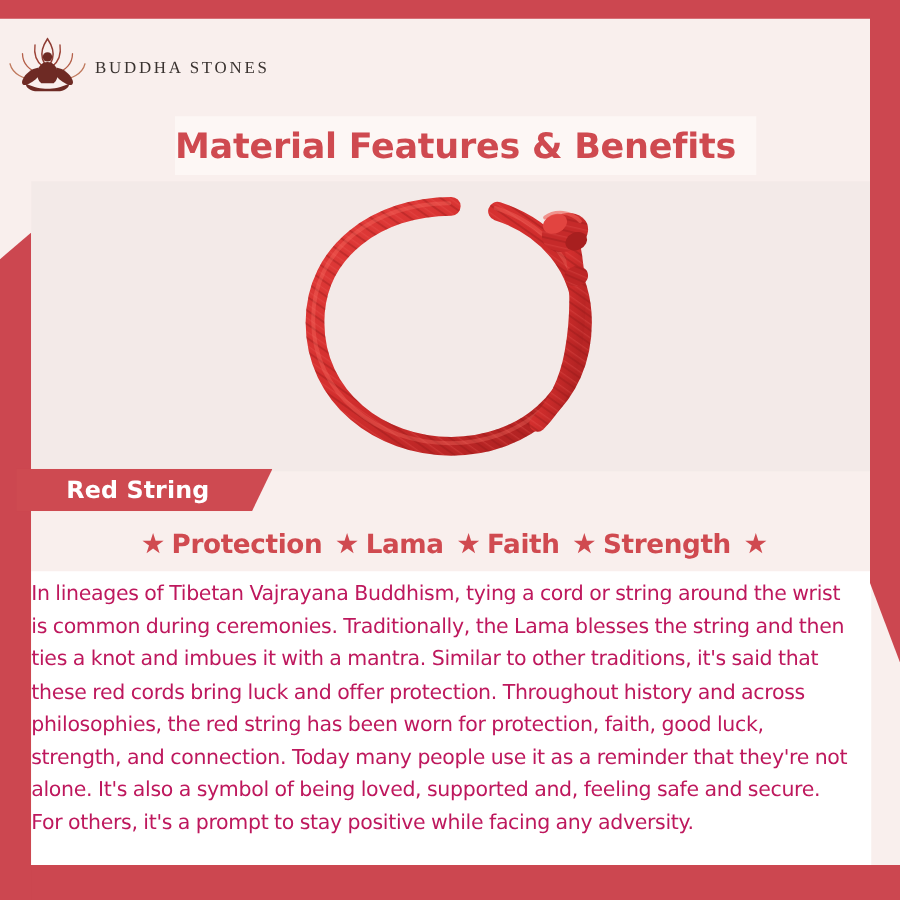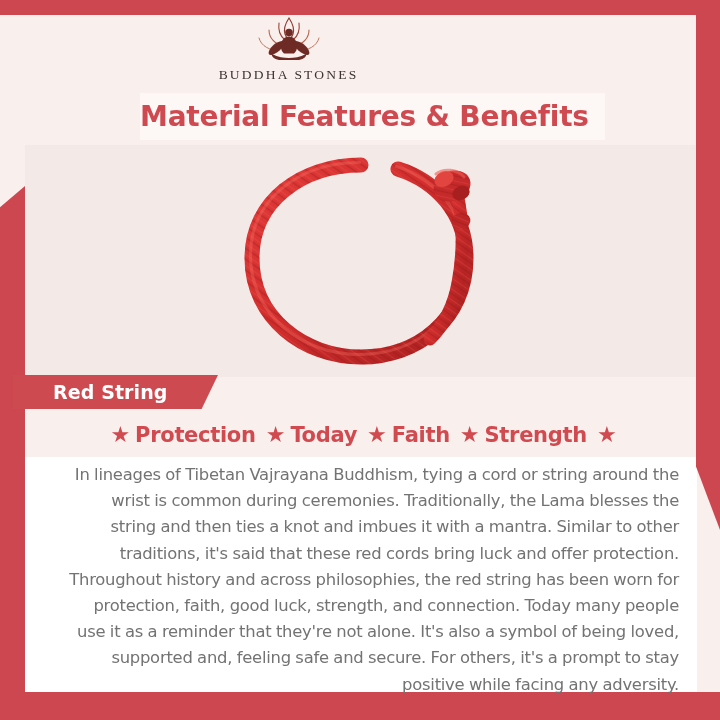--- a/index.html
+++ b/index.html
@@ -56,21 +56,21 @@
     background: #cc4750;
     z-index: 2;
   }
 
   
   .logo-wrap {
     position: absolute;
     left: 0; top: 15px;
     width: 577px; height: 76px;
     display: flex;
-    flex-direction: column;
+    flex-direction: row;
     align-items: center;
     justify-content: flex-start;
     z-index: 6;
   }
   .logo-mark { width: 76px; height: 50px; display: block; }
   .logo-text {
     font-family: "Liberation Serif", serif;
     font-size: 13.5px;
     letter-spacing: 2.2px;
     color: #3a3330;
@@ -173,25 +173,24 @@
     left: 25px; top: 457px;
     width: 672px; height: 235px;
     background: #ffffff;
     z-index: 3;
     padding: 5px 18px 0 0;
   }
   .copy-panel p {
     font-family: "DejaVu Sans", sans-serif;
     font-size: 16.4px;
     line-height: 26.2px;
-    color: #737373;
-    text-align: right;
+    color: #be185d;
+    text-align: left;
     letter-spacing: -0.25px;
     word-spacing: -0.4px;
-    margin-left: 40px;
   }
 </style>
 </head>
 <body>
 
 <div id="page">
 
   <div class="band-top"></div>
   <div class="band-right"></div>
   <div class="band-left"></div>
@@ -288,21 +287,21 @@
     <span>Red String</span>
   </div>
 
   <div class="benefits">
     <div class="benefit">
       <span class="star">★</span>
       <span class="label">Protection</span>
     </div>
     <div class="benefit">
       <span class="star">★</span>
-      <span class="label">Today</span>
+      <span class="label">Lama</span>
     </div>
     <div class="benefit">
       <span class="star">★</span>
       <span class="label">Faith</span>
     </div>
     <div class="benefit">
       <span class="star">★</span>
       <span class="label">Strength</span>
     </div>
     <div class="benefit">

